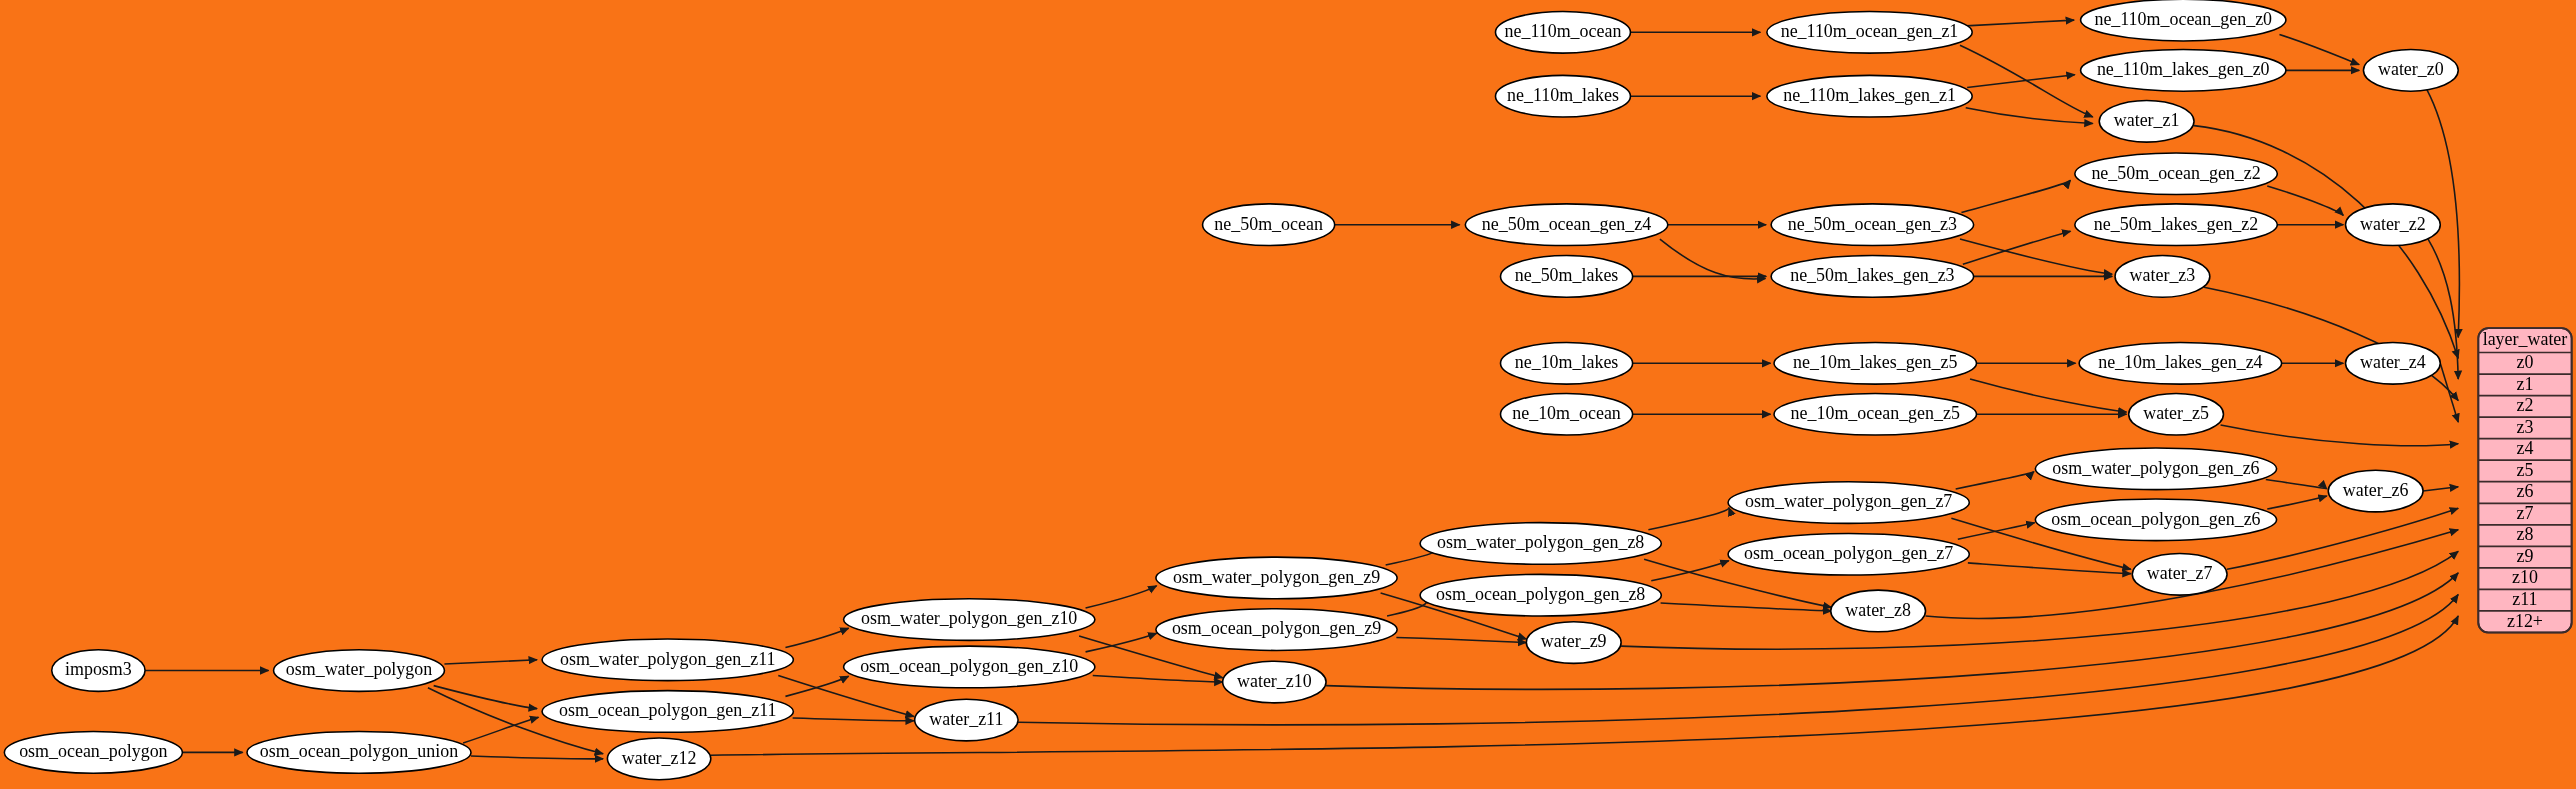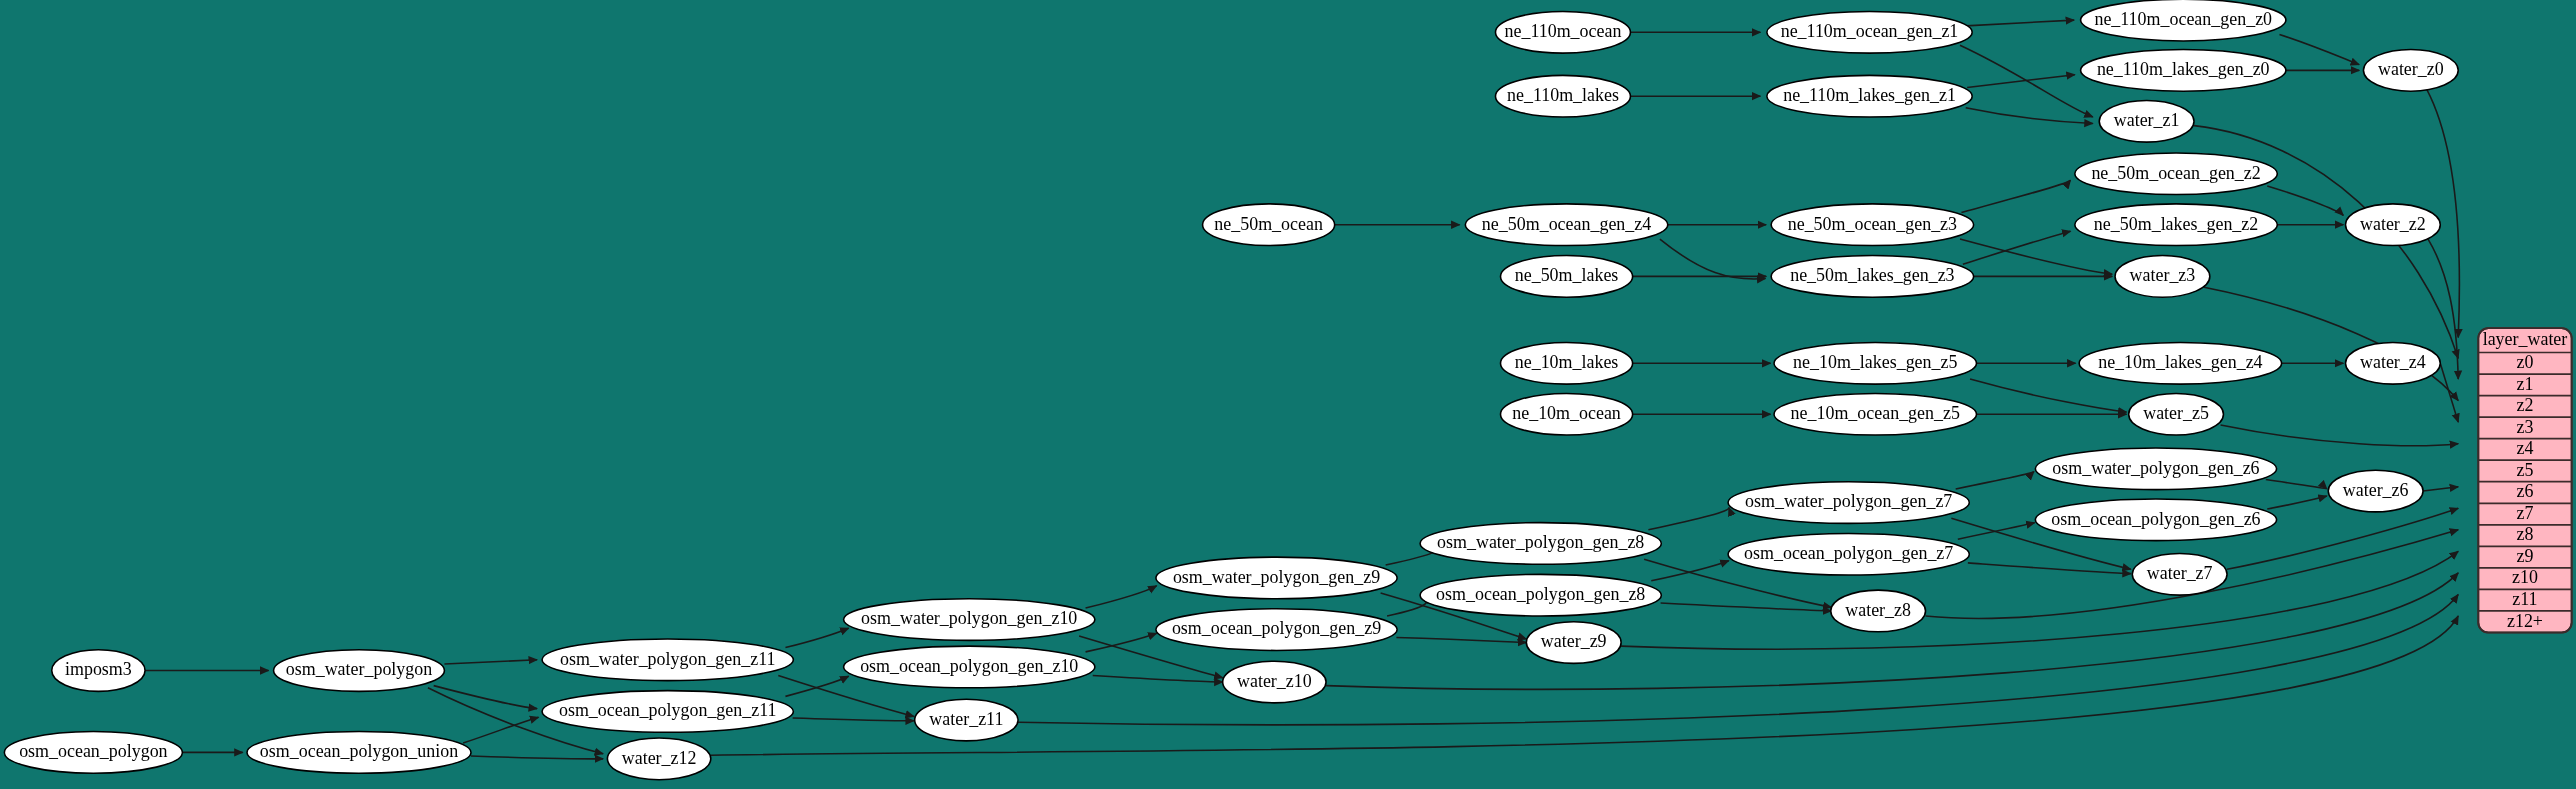--- a/index.html
+++ b/index.html
@@ -1,17 +1,17 @@
 <!DOCTYPE html>
 <html style="font-size:11.5px"><head>
 <meta charset="utf-8">
 <style>
   html,body{margin:0;padding:0;background:#ffffff;}
   body{width:2576px;height:789px;overflow:hidden;font-family:"Liberation Serif",serif;}
-  #graph-root{position:relative;width:2576px;height:789px;background:#0f766e;}
+  #graph-root{position:relative;width:2576px;height:789px;background:#f97316;}
   svg#graph-svg{position:absolute;left:0;top:0;width:2576px;height:789px;display:block;}
   .node-ellipse{fill:#ffffff;stroke:#000000;stroke-width:2.2;}
   .node-label{font-family:"Liberation Serif",serif;font-size:25px;fill:#000;text-anchor:middle;dominant-baseline:middle;}
   .edge-path{fill:none;stroke:#1a1a1a;stroke-width:2.2;}
   .tbl-cell{fill:#ffb6c1;stroke:#3b2b2b;stroke-width:2.4;}
   .tbl-label{font-family:"Liberation Serif",serif;font-size:25px;fill:#000;text-anchor:middle;dominant-baseline:middle;}
   .arrowhead{fill:#1a1a1a;stroke:none;}
 </style>
 </head>
 <body>

